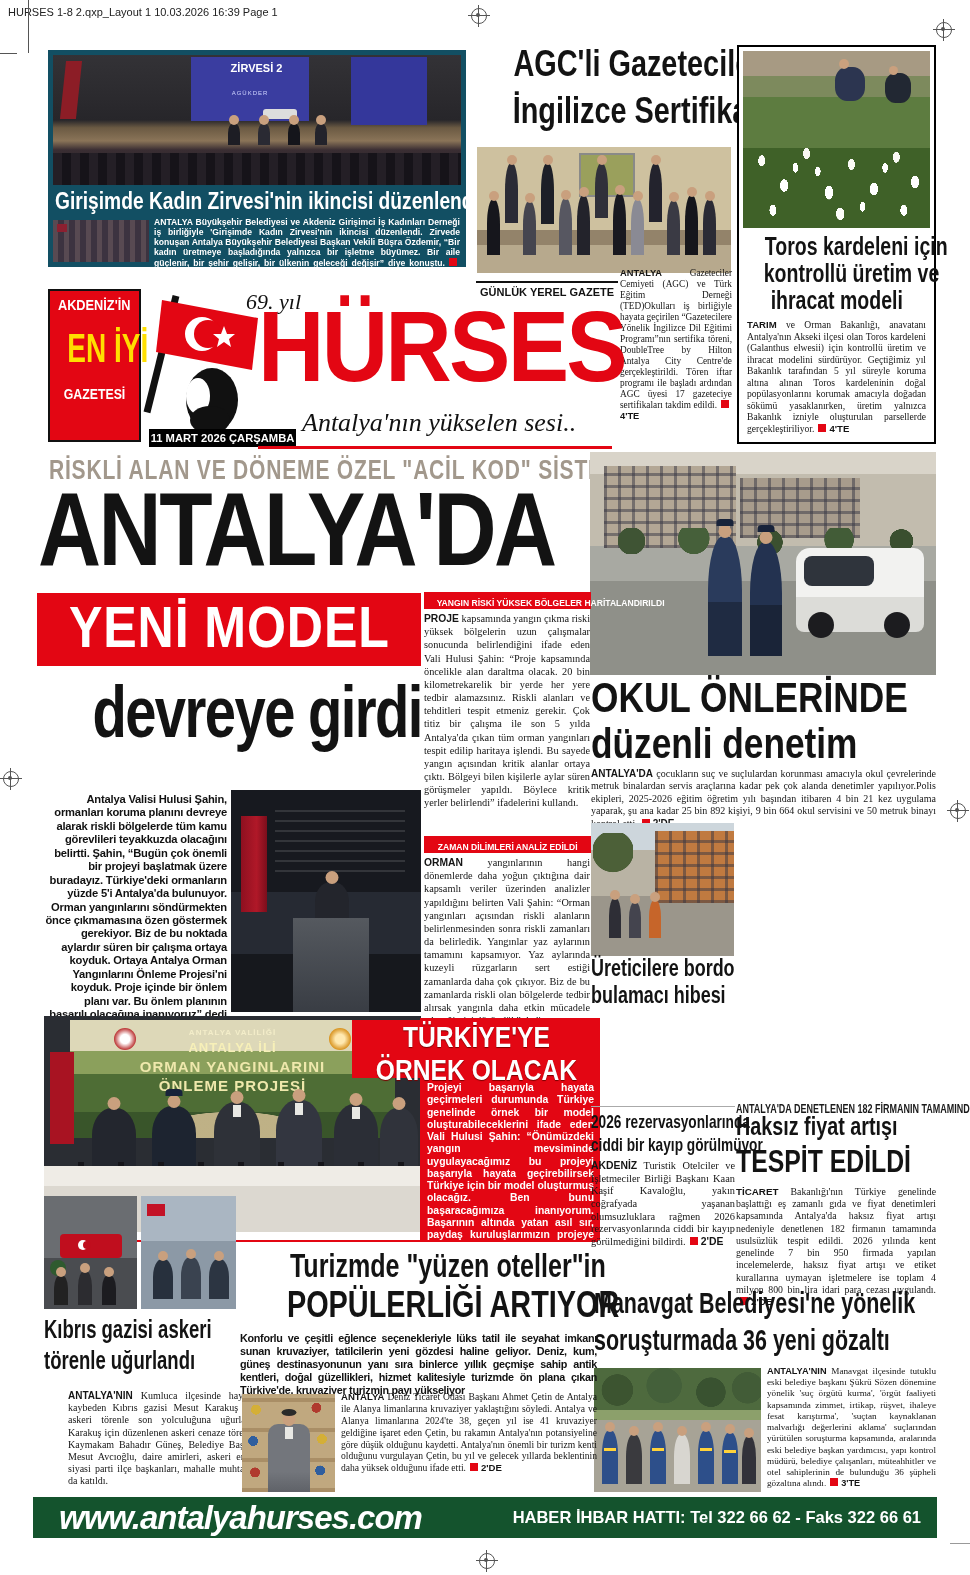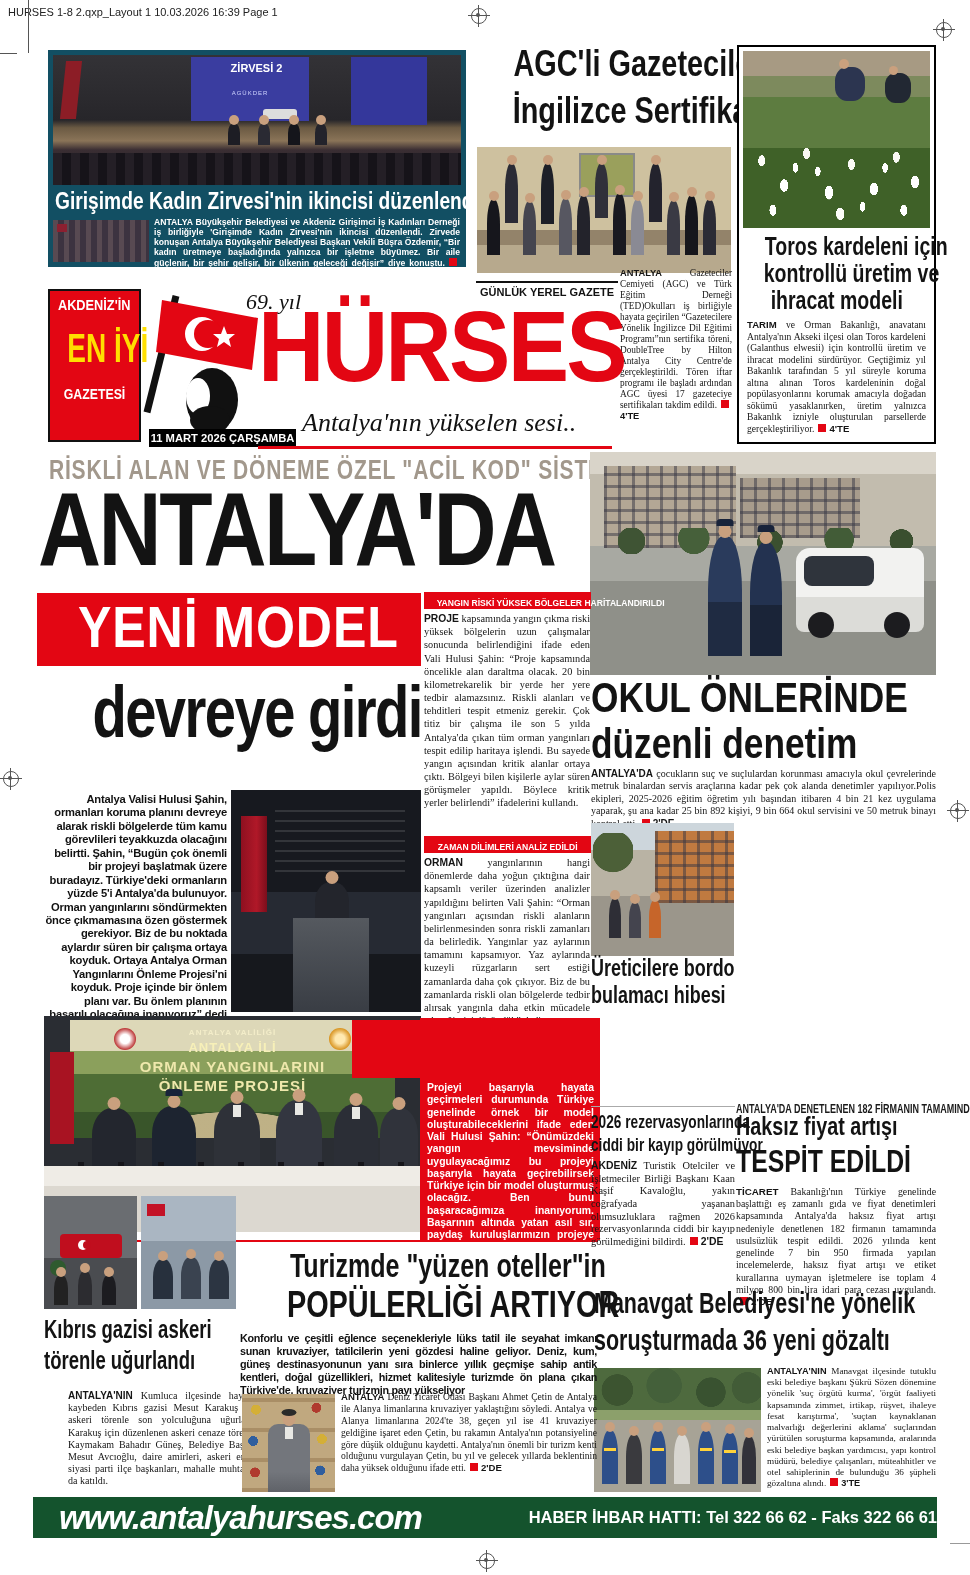--- a/index.html
+++ b/index.html
@@ -196,21 +196,21 @@
   <div class="abs rbar" style="left:149px;top:429px;width:147px;height:18px;background:#000;font-size:11.2px;line-height:18px;">11 MART 2026 ÇARŞAMBA</div>
   <div class="abs" style="left:302px;top:408px;font-family:'Liberation Serif',serif;font-style:italic;font-size:26px;white-space:nowrap;">Antalya'nın yükselen sesi..</div>
   <div class="abs" style="left:258px;top:446px;width:354px;height:3px;background:#e30613;"></div>
 
   <div class="abs" style="left:49px;top:455px;">
     <span class="cx" style="font-size:27px;font-weight:bold;color:#a2988c;letter-spacing:1px;transform:scaleX(.78);">RİSKLİ ALAN VE DÖNEME ÖZEL "ACİL KOD" SİSTEMİ</span>
   </div>
   <div class="abs" style="left:38px;top:477px;">
     <span class="cx hl" style="font-size:104px;letter-spacing:-3px;transform:scaleX(.84);">ANTALYA'DA</span>
   </div>
-  <div class="abs" style="left:37px;top:593px;width:384px;height:73px;background:#e30613;text-align:right;">
+  <div class="abs" style="left:37px;top:593px;width:384px;height:73px;background:#e30613;text-align:center;">
     <span class="cxc wt" style="font-size:57px;letter-spacing:1px;transform:scaleX(.88);line-height:69px;">YENİ MODEL</span>
   </div>
   <div class="abs" style="left:46px;top:676px;width:380px;text-align:center;">
     <span class="cxc hl" style="font-size:72px;letter-spacing:-2px;transform:scaleX(.78);">devreye girdi</span>
   </div>
 
   <div class="photo" style="left:590px;top:452px;width:346px;height:223px;background:linear-gradient(180deg,#d9d4c9 0 10%,#c2bcae 10% 42%,#a8a9a2 42% 58%,#8f9089 58% 100%);">
     <div class="abs wins" style="left:14px;top:14px;width:132px;height:82px;background-color:#b3a795;"></div>
     <div class="abs wins" style="left:150px;top:26px;width:120px;height:60px;background-color:#a89c8c;"></div>
     <div class="abs" style="left:0;top:76px;width:346px;height:26px;background-image:
@@ -301,20 +301,24 @@
   </div>
   <div class="abs rbar" style="left:424px;top:836px;width:167px;height:17px;">
     <span class="cxc" style="font-size:9.5px;line-height:17px;transform:scaleX(.9);">ZAMAN DİLİMLERİ ANALİZ EDİLDİ</span>
   </div>
   <div class="abs bd" style="left:424px;top:856px;width:166px;height:158px;font-size:10.3px;line-height:1.28;">
     <span class="ld">ORMAN</span><span> yangınlarının hangi dönemlerde daha yoğun çıktığına dair kapsamlı veriler üzerinden analizler yapıldığını belirten Vali Şahin: “Orman yangınları açısından riskli alanların belirlenmesinden sonra riskli zamanları da belirledik. Yangınlar yaz aylarının tamamını kapsamıyor. Yaz aylarında kuzeyli rüzgarların sert estiği zamanlarda daha çok çıkıyor. Biz de bu zamanlarda riskli olan bölgelerde tedbir alırsak yangınla daha etkin mücadele edeceğimizi düşündük” dedi.</span>
   </div>
 
   <div class="abs" style="left:420px;top:1018px;width:180px;height:222px;background:#e30613;"></div>
   <div class="abs" style="left:352px;top:1020px;width:70px;height:58px;background:#e30613;"></div>
+  <div class="abs" style="left:352px;top:1021px;width:248px;text-align:center;">
+    <div><span class="cxc wt" style="font-size:29px;transform:scaleX(.85);text-shadow:0 1px 1px #7a0000;">TÜRKİYE'YE</span></div>
+    <div><span class="cxc wt" style="font-size:29px;transform:scaleX(.85);text-shadow:0 1px 1px #7a0000;">ÖRNEK OLACAK</span></div>
+  </div>
   <div class="abs" style="left:427px;top:1082px;width:167px;height:152px;color:#fff;font-weight:bold;font-size:10.4px;line-height:1.18;text-align:justify;">Projeyi başarıyla hayata geçirmeleri durumunda Türkiye genelinde örnek bir model oluşturabileceklerini ifade eden Vali Hulusi Şahin: “Önümüzdeki yangın mevsiminde uygulayacağımız bu projeyi başarıyla hayata geçirebilirsek Türkiye için bir model oluşturmuş olacağız. Ben bunu başaracağımıza inanıyorum. Başarının altında yatan asıl sır, paydaş kuruluşlarımızın projeye sahip çıkıp üzerine düşeni yapmalarıdır. Her bir ağacı kurtarmak bizim için bir zafer demektir” ifadesinde bulundu.</div>
 
   <div class="photo" style="left:591px;top:823px;width:143px;height:133px;background:linear-gradient(180deg,#cdd6dc 0 20%,#b9b3a4 20% 55%,#9b968b 55% 100%);">
     <div class="abs wins" style="left:64px;top:8px;width:79px;height:72px;background-color:#c07a40;"></div>
     <div class="abs" style="left:2px;top:10px;width:40px;height:46px;background:radial-gradient(circle at 50% 40%,#4c6038 60%,transparent 62%);"></div>
     <div class="fg" style="left:18px;bottom:18px;width:12px;height:40px;background:#2e2e36;">
         <i class="hd sm"></i>
       </div>
     <div class="fg" style="left:38px;bottom:18px;width:12px;height:36px;background:#44444e;">
         <i class="hd sm"></i>
@@ -432,16 +436,16 @@
         <i class="cp" style="background:#2a2a2a;width:15px;height:7px;border-radius:50%;top:-15px;"></i>
         <i class="sh"></i>
       </div>
   </div>
   <div class="abs bd" style="left:341px;top:1391px;width:256px;height:102px;font-size:9.6px;line-height:1.24;">
     <span class="ld">ANTALYA</span><span> Deniz Ticaret Odası Başkanı Ahmet Çetin de Antalya ile Alanya limanlarına kruvaziyer yaklaştığını söyledi. Antalya ve Alanya limanlarına 2024'te 38, geçen yıl ise 41 kruvaziyer geldiğine işaret eden Çetin, bu rakamın Antalya'nın potansiyeline göre düşük olduğunu kaydetti. Antalya'nın önemli bir turizm kenti olduğunu vurgulayan Çetin, bu yıl ve gelecek yıllarda beklentinin daha yüksek olduğunu ifade etti.</span><span class="sq"></span><span class="ref">2'DE</span>
   </div>
 
   <div class="abs" style="left:33px;top:1497px;width:904px;height:41px;background:#14532d;display:flex;align-items:center;justify-content:space-between;">
     <div style="margin-left:26px;font-size:33px;font-weight:bold;font-style:italic;color:#fff;letter-spacing:-1px;">www.antalyahurses.com</div>
-    <div style="margin-right:0;font-size:16.5px;font-weight:bold;color:#fff;">HABER İHBAR HATTI: Tel 322 66 62 - Faks 322 66 61</div>
+    <div style="margin-right:16px;font-size:16.5px;font-weight:bold;color:#fff;">HABER İHBAR HATTI: Tel 322 66 62 - Faks 322 66 61</div>
   </div>
 
 </div>
 
 </body></html>

